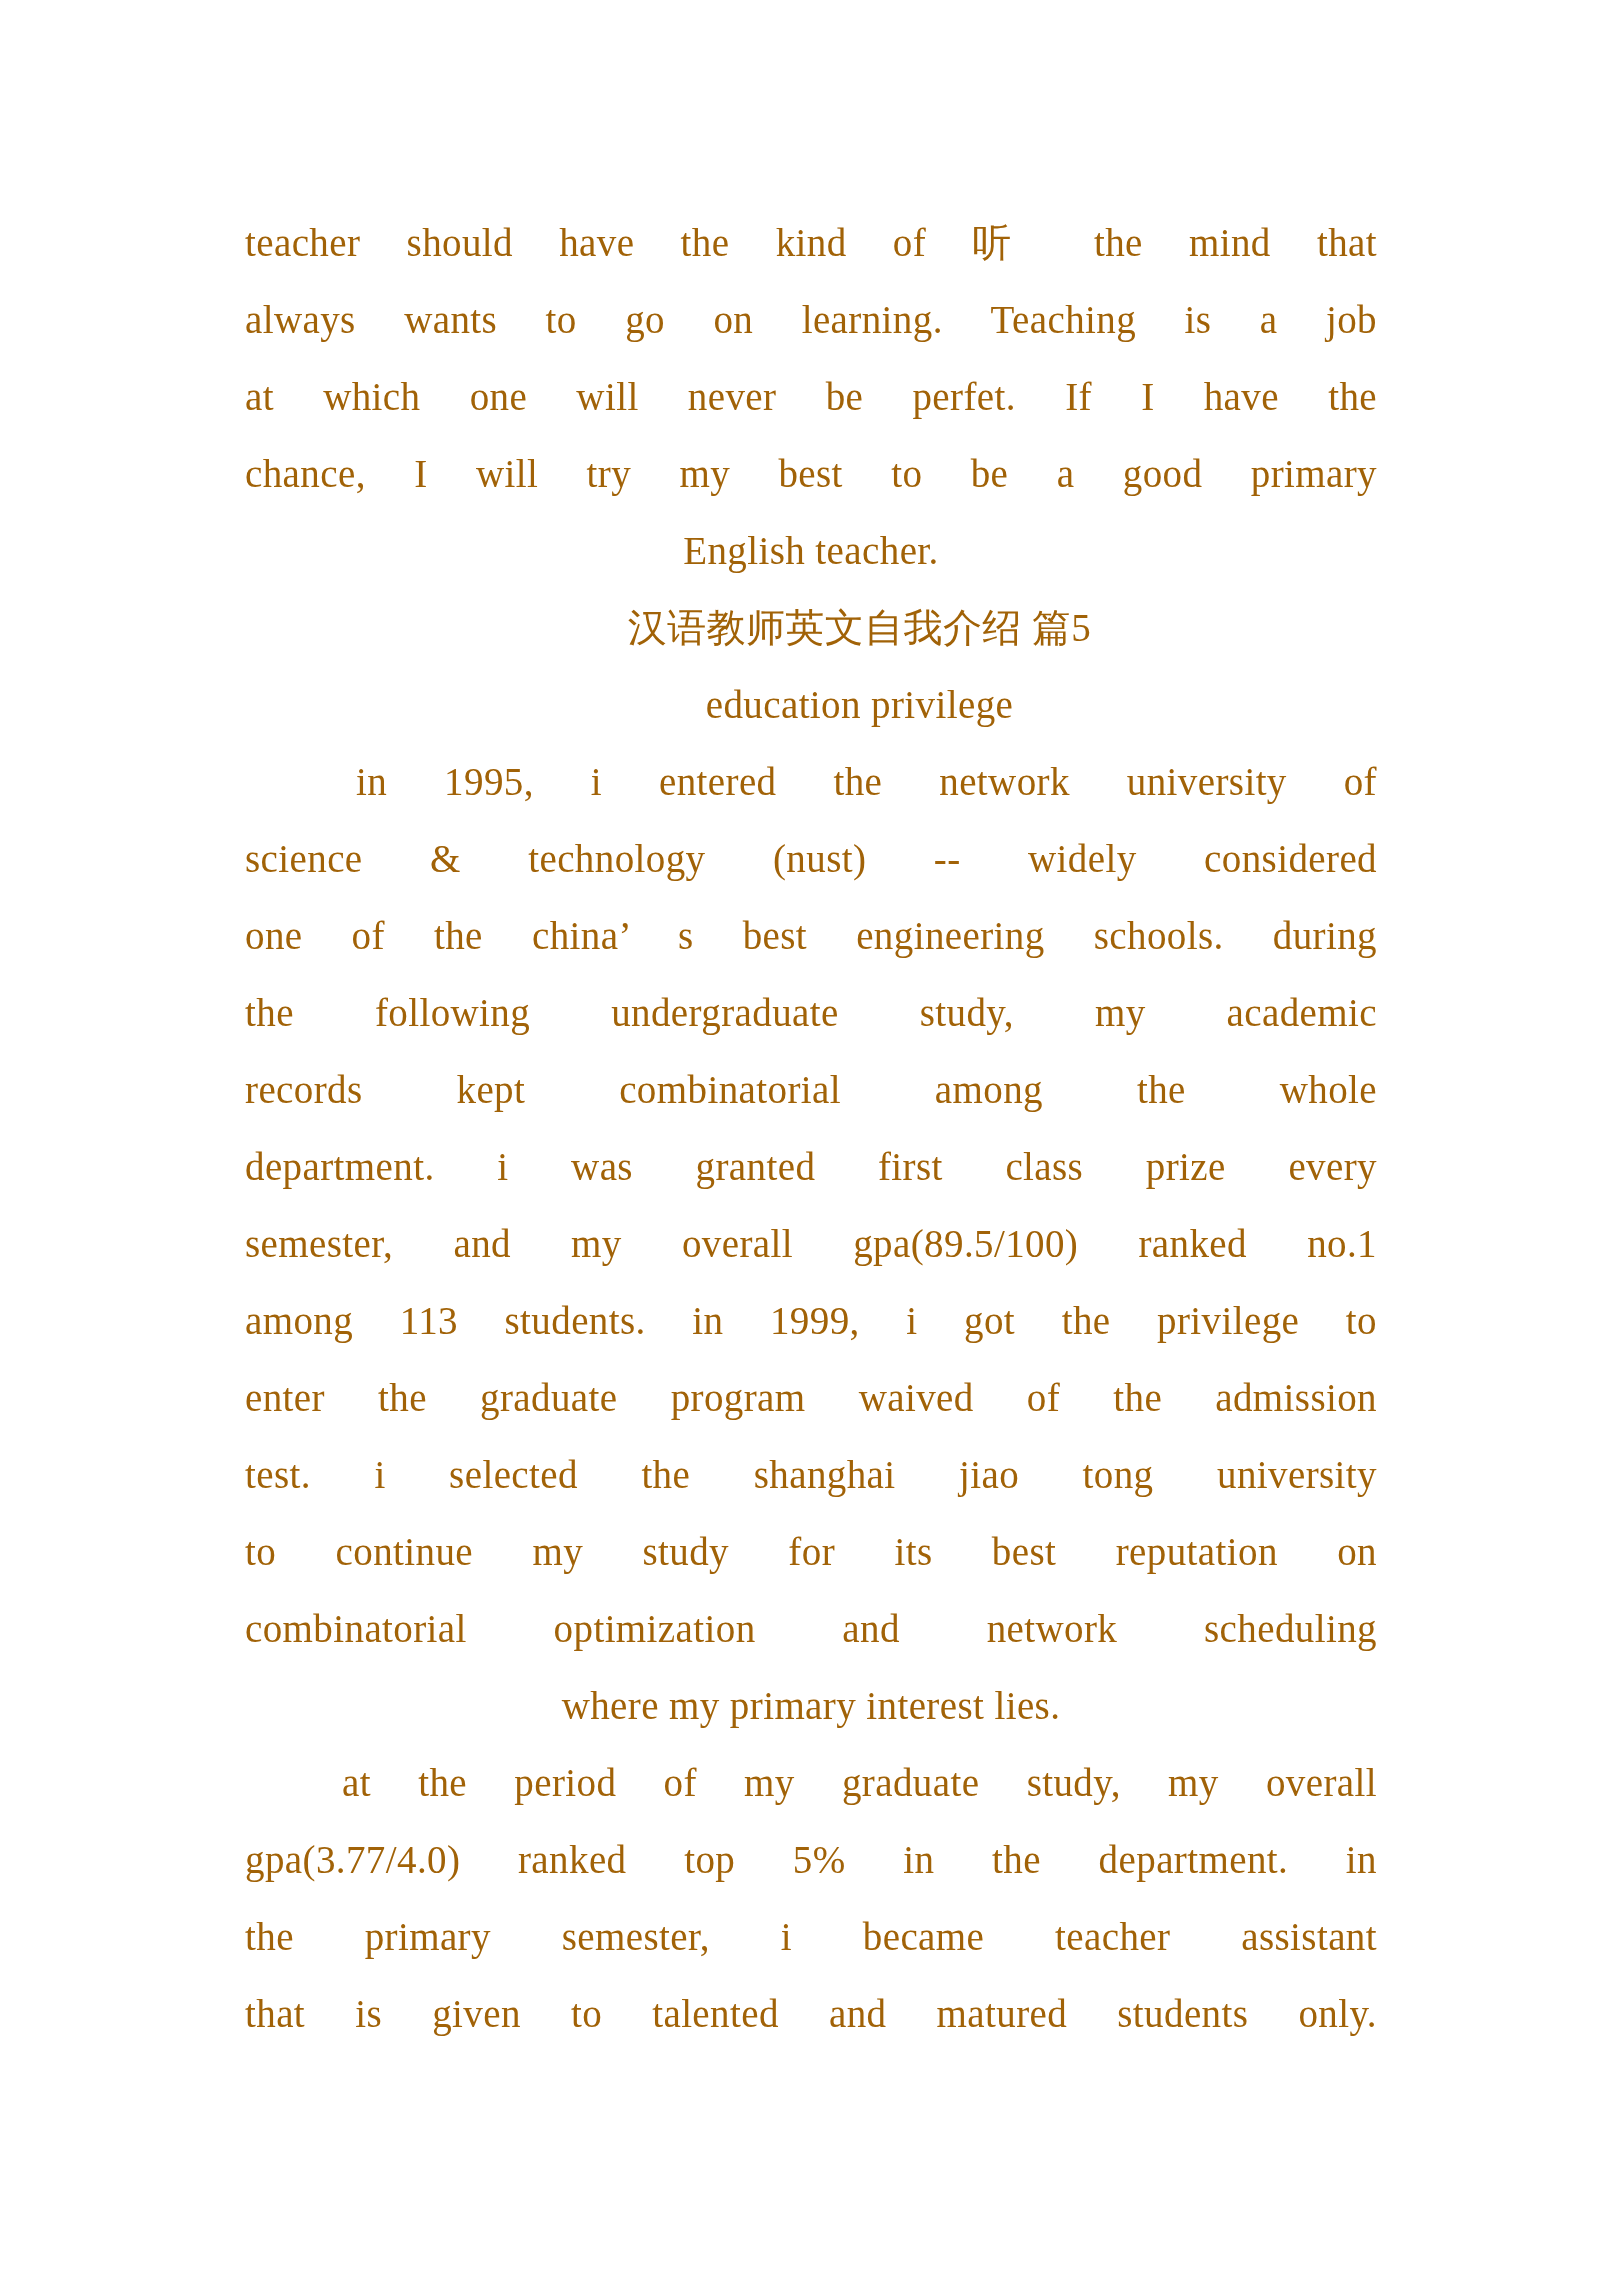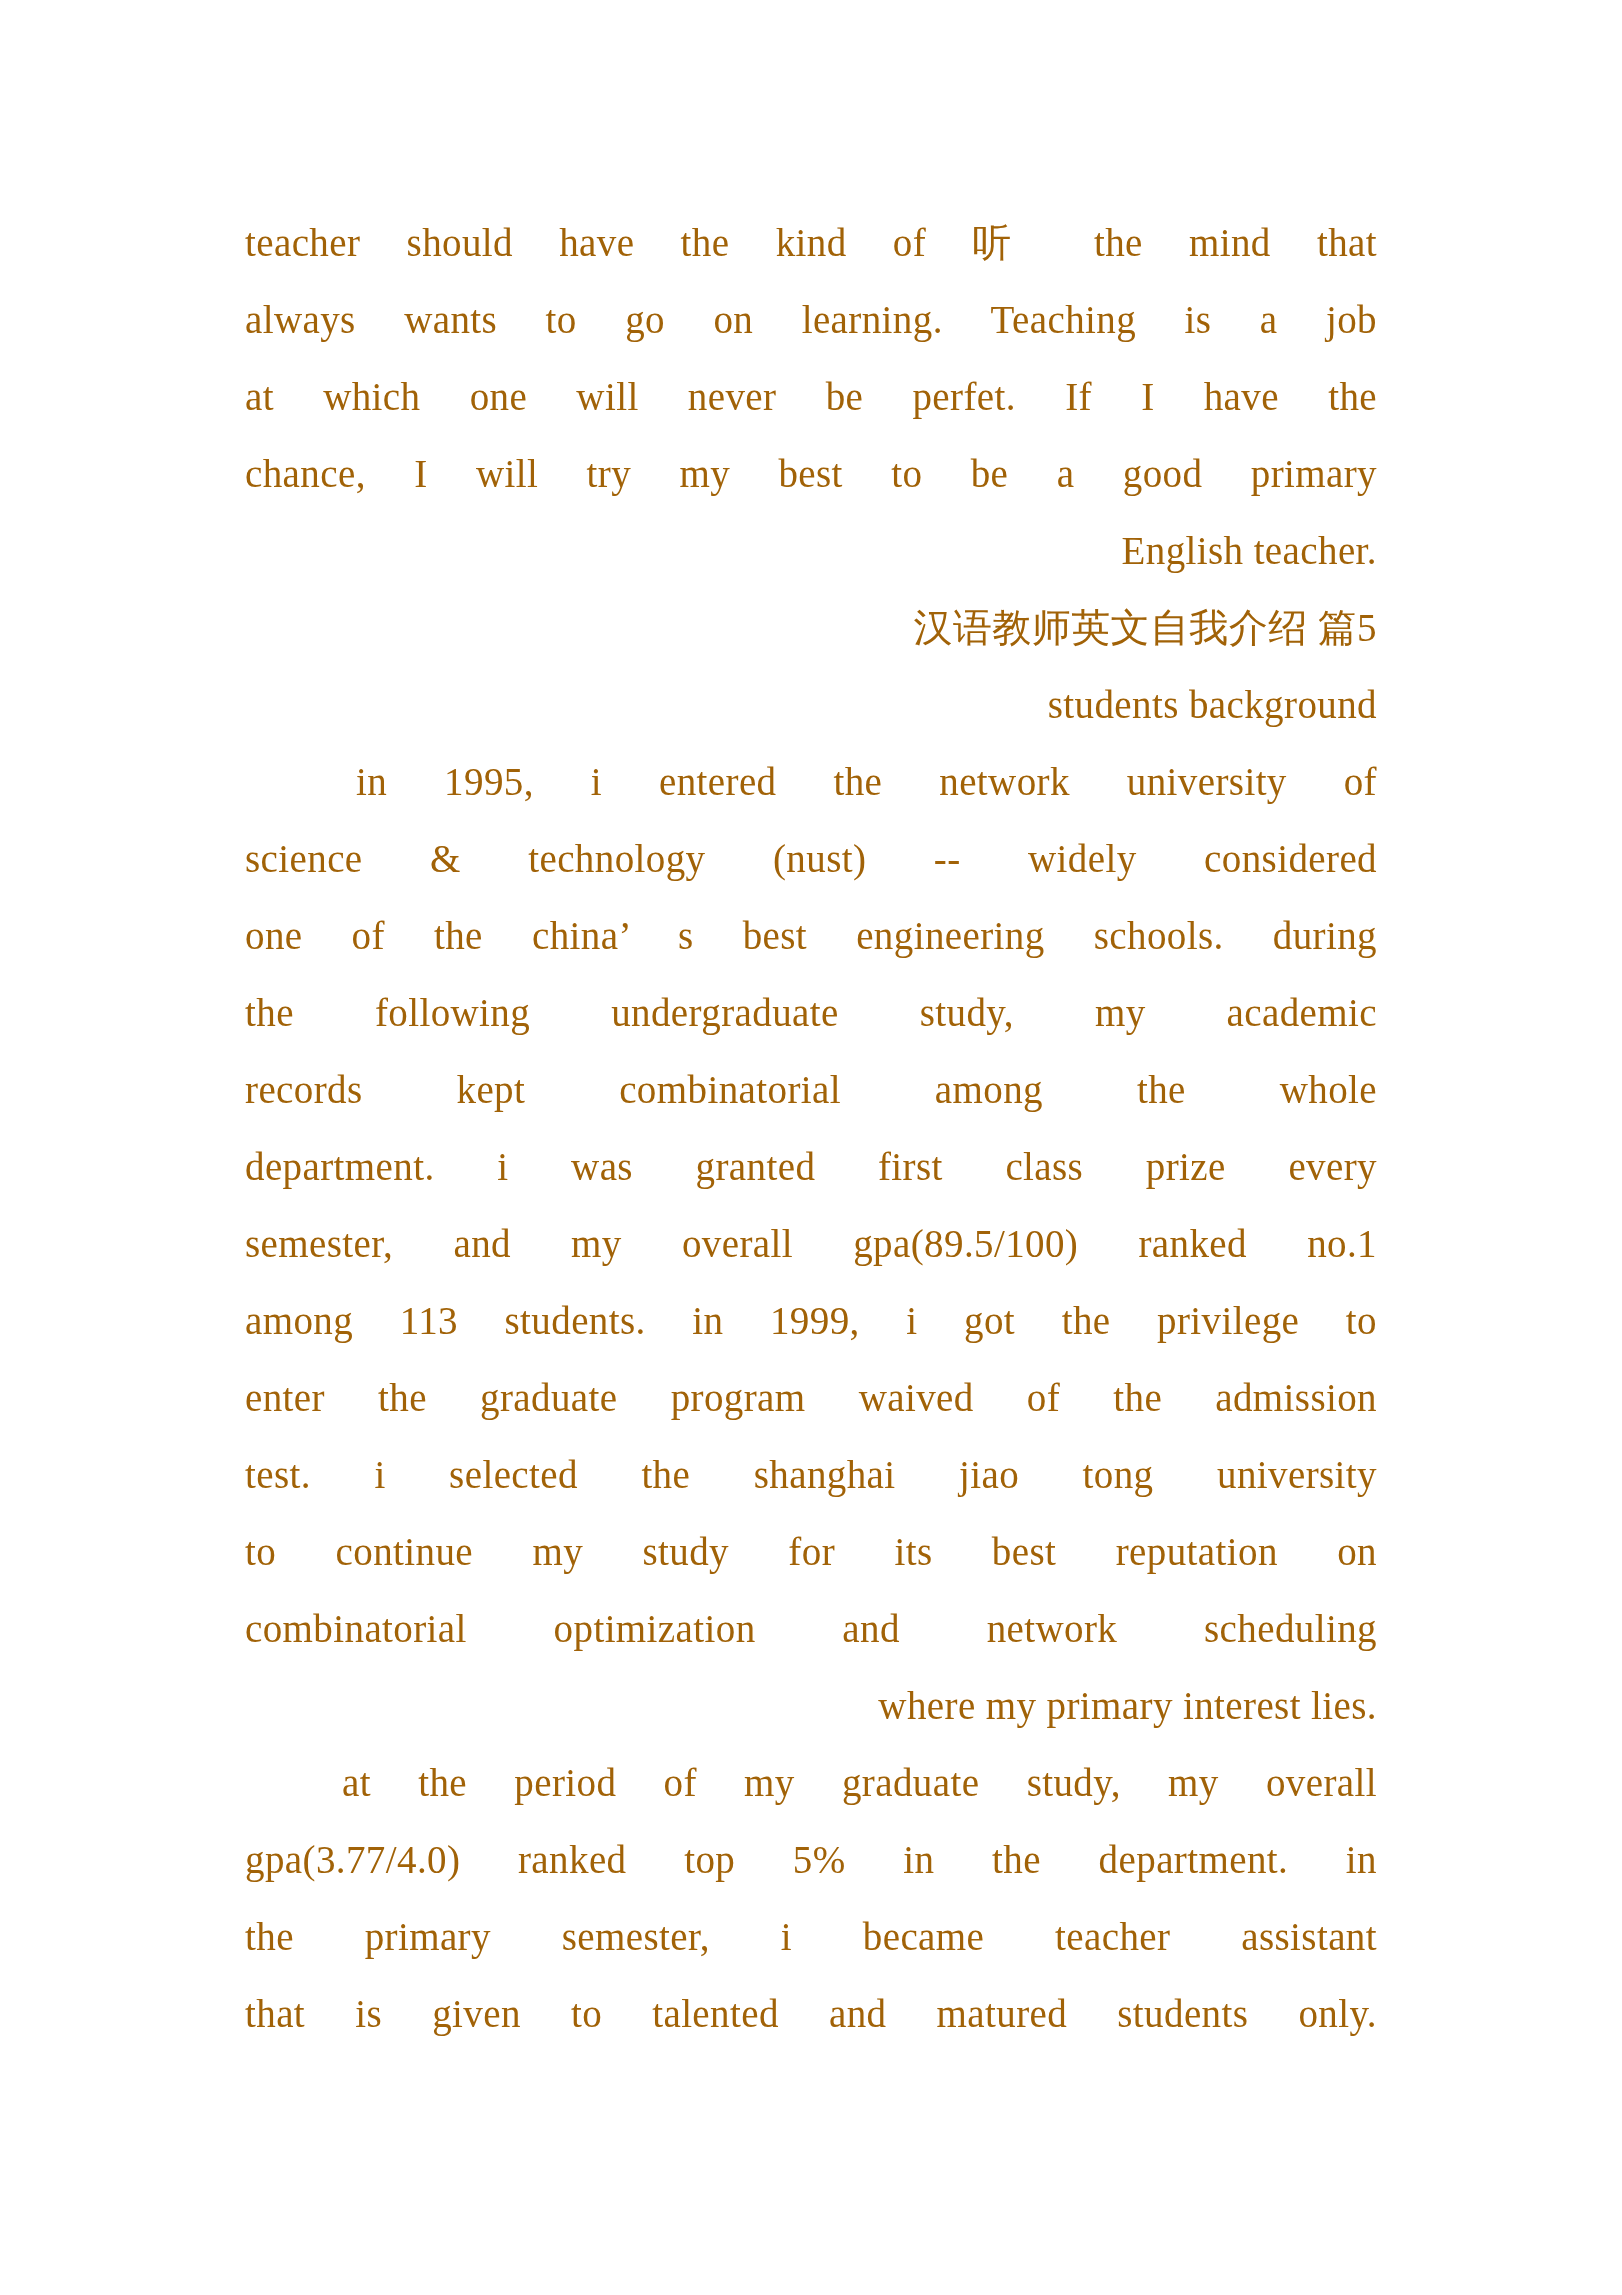--- a/index.html
+++ b/index.html
@@ -14,42 +14,42 @@
     position: absolute;
     left: 245px;
     top: 204px;
     width: 1132px;
     font-family: "Liberation Serif", "DejaVu Serif", serif;
     font-size: 39px;
     line-height: 77px;
     color: #a16207;
     letter-spacing: 0.4px;
   }
-  .line { display: block; text-align: right; }
+  .line { display: block; text-align: center; }
   
   .jl { text-align: justify; text-align-last: justify; }
   
   .ind1 { padding-left: 97px; }
   .ind2 { padding-left: 111px; }
 </style>
 </head>
 <body>
 
 <div class="text-block">
 
   <div>
     <div class="line jl">teacher should have the kind of 听 the mind that</div>
     <div class="line jl">always wants to go on learning. Teaching is a job</div>
     <div class="line jl">at which one will never be perfet. If I have the</div>
     <div class="line jl">chance, I will try my best to be a good primary</div>
     <div class="line">English teacher.</div>
   </div>
 
   <div class="line ind1">汉语教师英文自我介绍 篇5</div>
-  <div class="line ind1">students background</div>
+  <div class="line ind1">education privilege</div>
 
   <div>
     <div class="line jl ind2">in 1995, i entered the network university of</div>
     <div class="line jl">science &amp; technology (nust) -- widely considered</div>
     <div class="line jl">one of the china’ s best engineering schools. during</div>
     <div class="line jl">the following undergraduate study, my academic</div>
     <div class="line jl">records kept combinatorial among the whole</div>
     <div class="line jl">department. i was granted first class prize every</div>
     <div class="line jl">semester, and my overall gpa(89.5/100) ranked no.1</div>
     <div class="line jl">among 113 students. in 1999, i got the privilege to</div>

